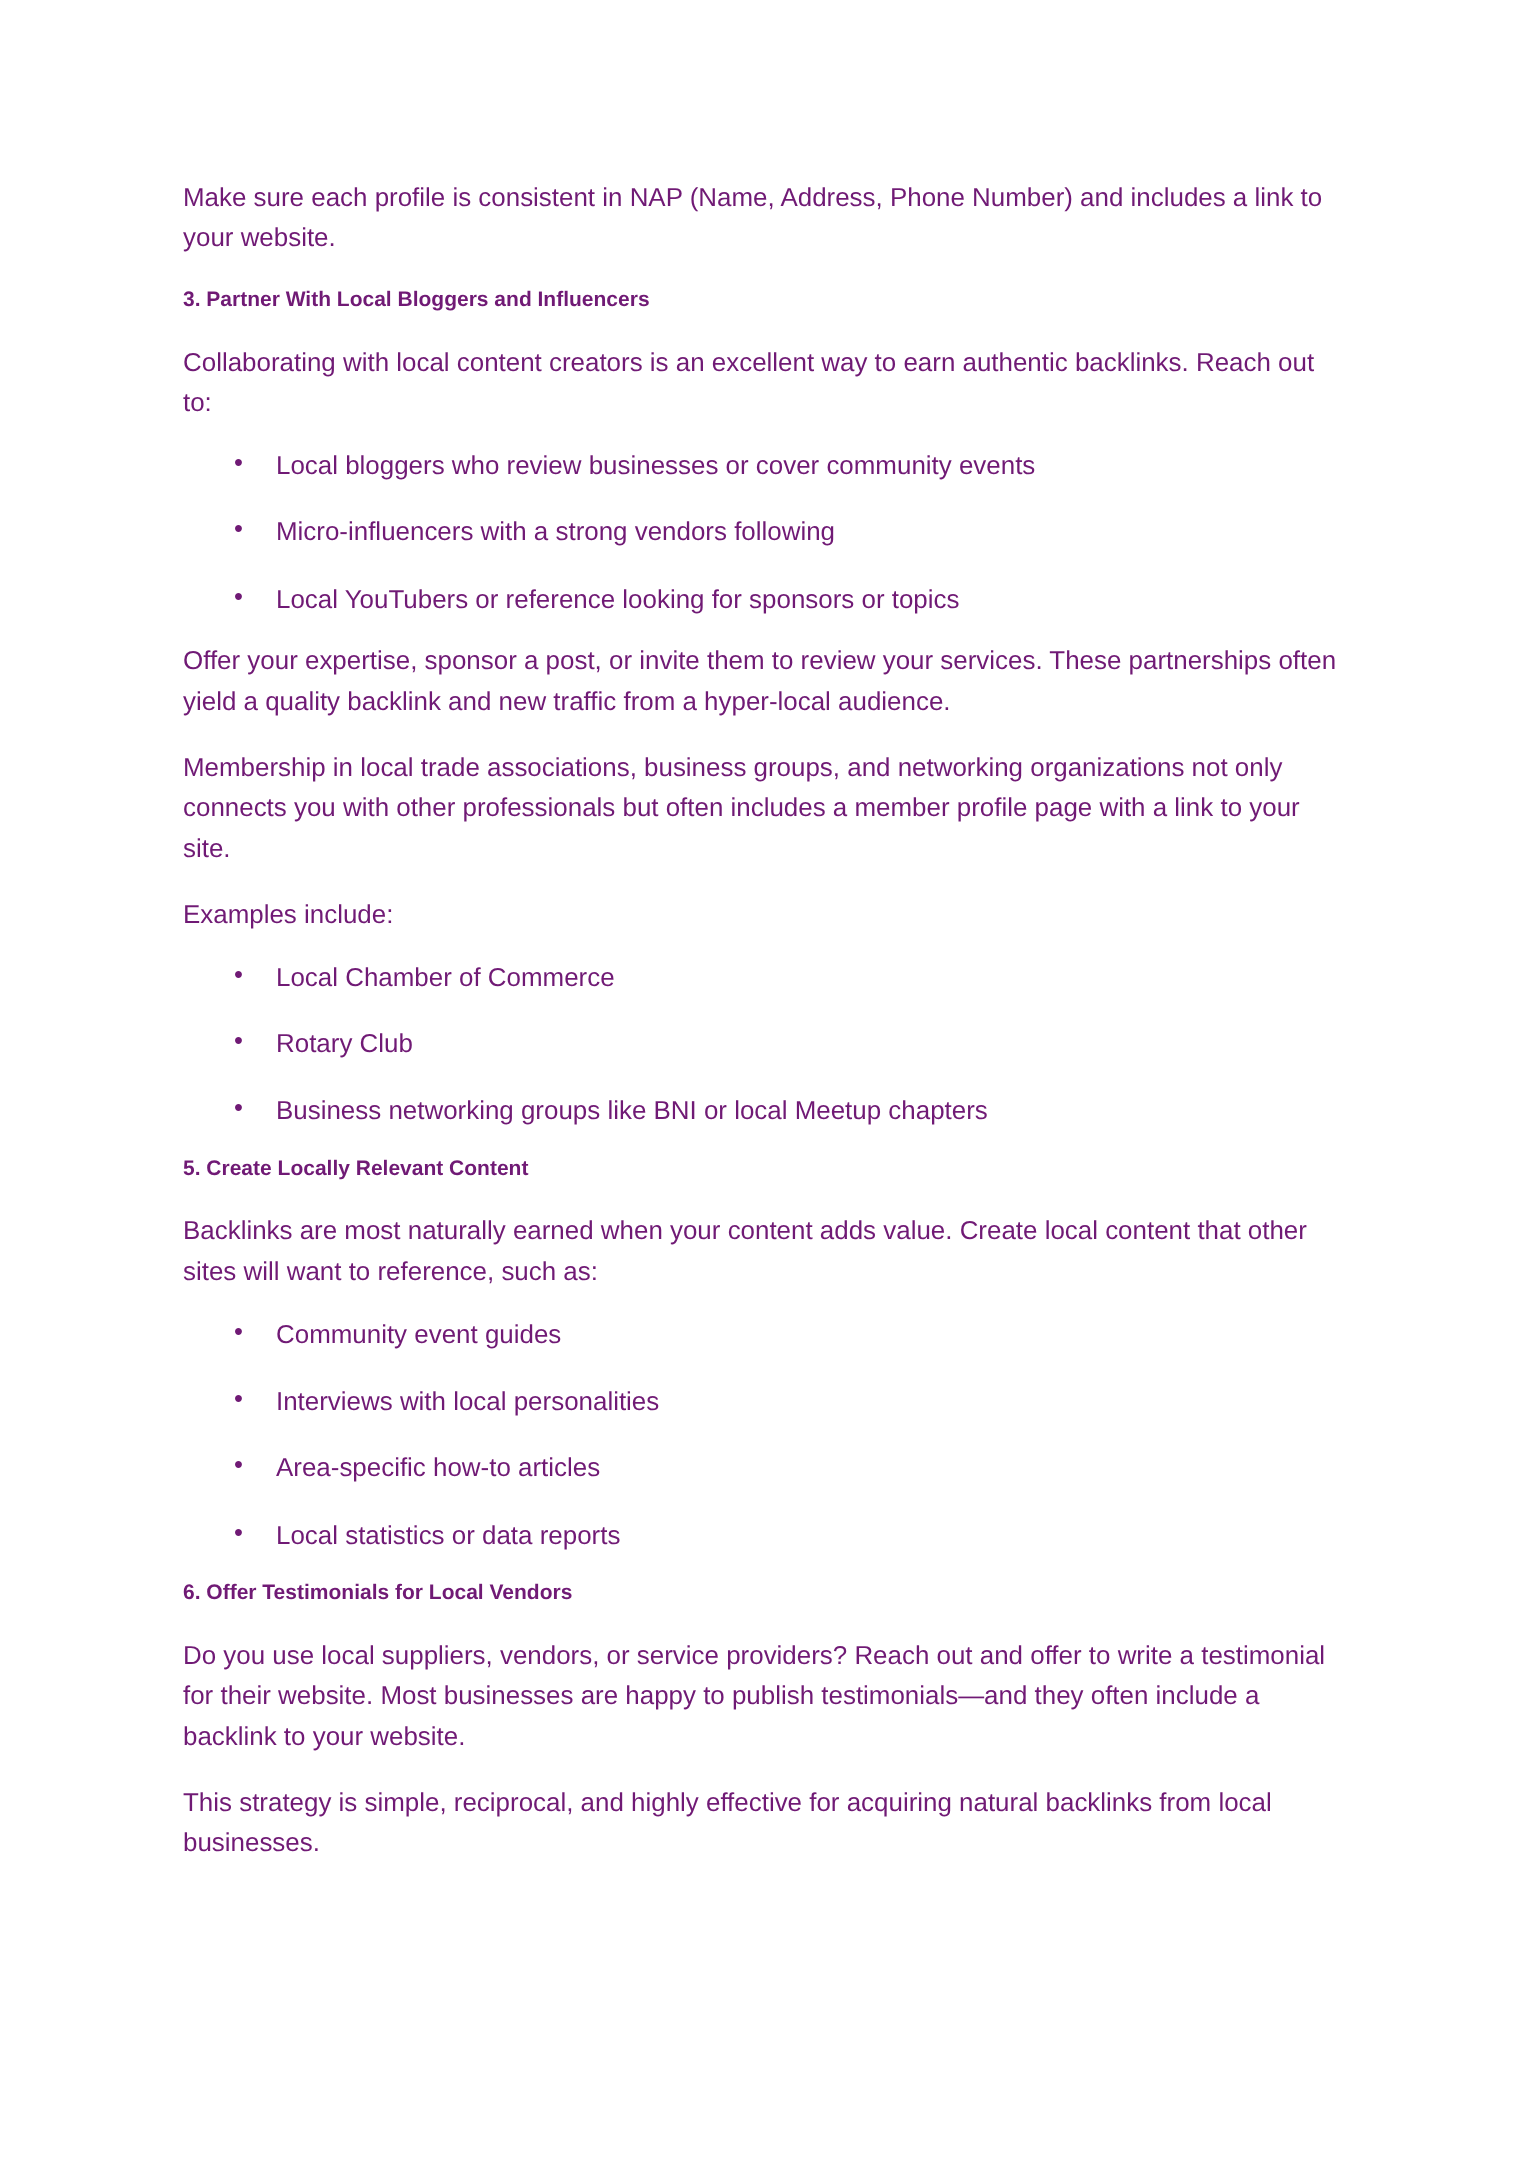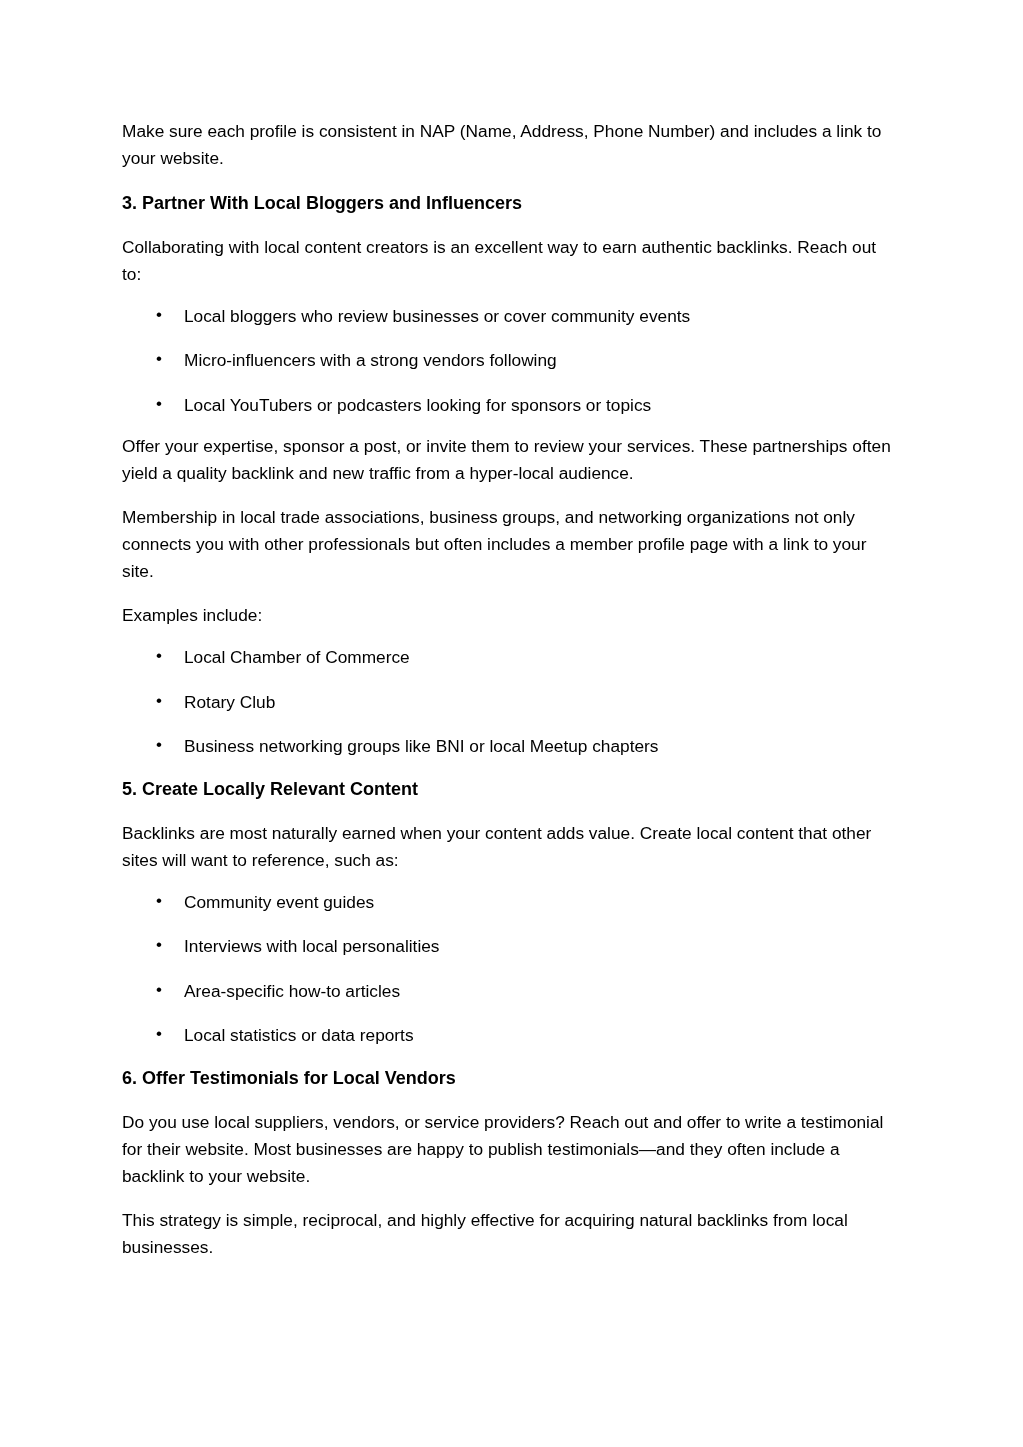--- a/index.html
+++ b/index.html
@@ -17,30 +17,30 @@
     box-sizing: border-box;
     width: 1023px;
     height: 1447px;
     padding: 118px 124px 40px 122px;
     background: #ffffff;
   }
   .doc {
     font-family: "Liberation Sans", sans-serif;
     font-size: 17.3px;
     line-height: 1.56;
-    color: #000000;
+    color: #701a75;
   }
   p.para {
     margin: 0 0 17px 0;
     text-align: left;
   }
   p.heading {
     margin: 0 0 17px 0;
     font-weight: bold;
-    font-size: 18px;
+    font-size: 14px;
   }
   ul.bullets {
     margin: 0 0 17px 0;
     padding: 0;
     list-style: none;
   }
   ul.bullets li {
     position: relative;
     margin: 0 0 22px 0;
     padding-left: 62px;
@@ -62,21 +62,21 @@
 <body>
 
 <div class="page">
   <div class="doc" id="doc-body">
       <p class="para">Make sure each profile is consistent in NAP (Name, Address, Phone Number) and includes a link to your website.</p>
       <p class="heading">3. Partner With Local Bloggers and Influencers</p>
       <p class="para">Collaborating with local content creators is an excellent way to earn authentic backlinks. Reach out to:</p>
       <ul class="bullets">
         <li><span class="bullet-dot">•</span><span>Local bloggers who review businesses or cover community events</span></li>
         <li><span class="bullet-dot">•</span><span>Micro-influencers with a strong vendors following</span></li>
-        <li><span class="bullet-dot">•</span><span>Local YouTubers or podcasters looking for sponsors or topics</span></li>
+        <li><span class="bullet-dot">•</span><span>Local YouTubers or reference looking for sponsors or topics</span></li>
       </ul>
       <p class="para">Offer your expertise, sponsor a post, or invite them to review your services. These partnerships often yield a quality backlink and new traffic from a hyper-local audience.</p>
       <p class="para">Membership in local trade associations, business groups, and networking organizations not only connects you with other professionals but often includes a member profile page with a link to your site.</p>
       <p class="para">Examples include:</p>
       <ul class="bullets">
         <li><span class="bullet-dot">•</span><span>Local Chamber of Commerce</span></li>
         <li><span class="bullet-dot">•</span><span>Rotary Club</span></li>
         <li><span class="bullet-dot">•</span><span>Business networking groups like BNI or local Meetup chapters</span></li>
       </ul>
       <p class="heading">5. Create Locally Relevant Content</p>

